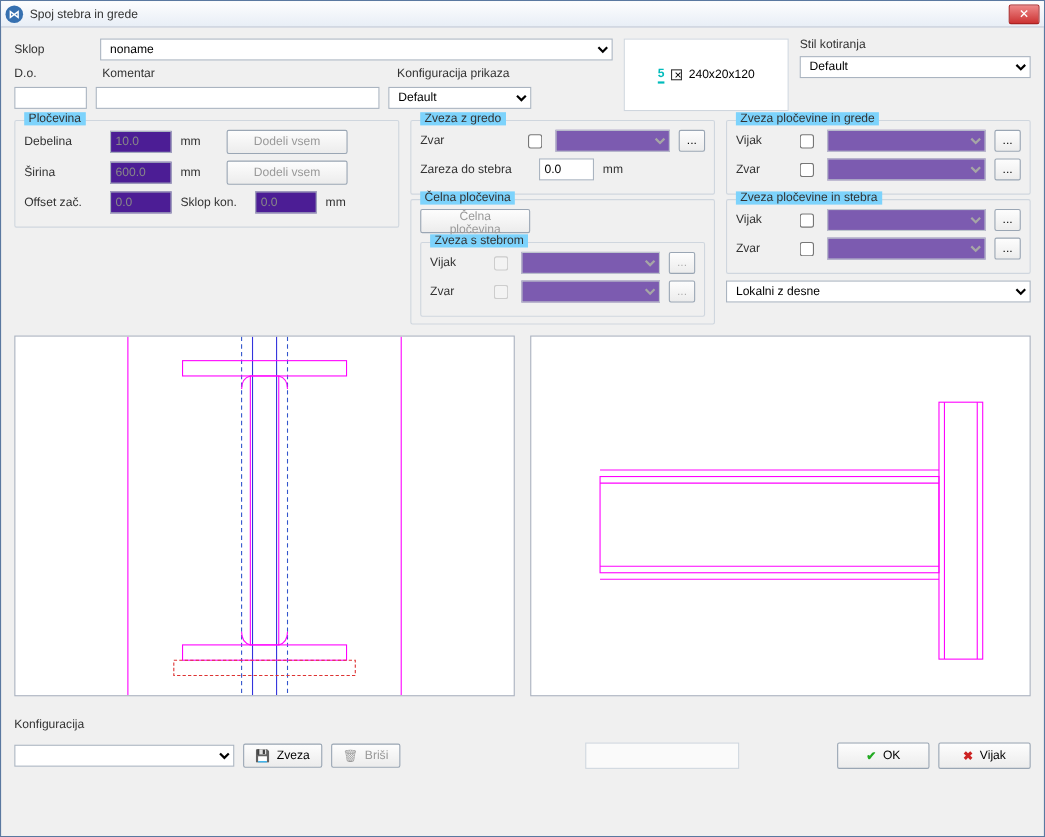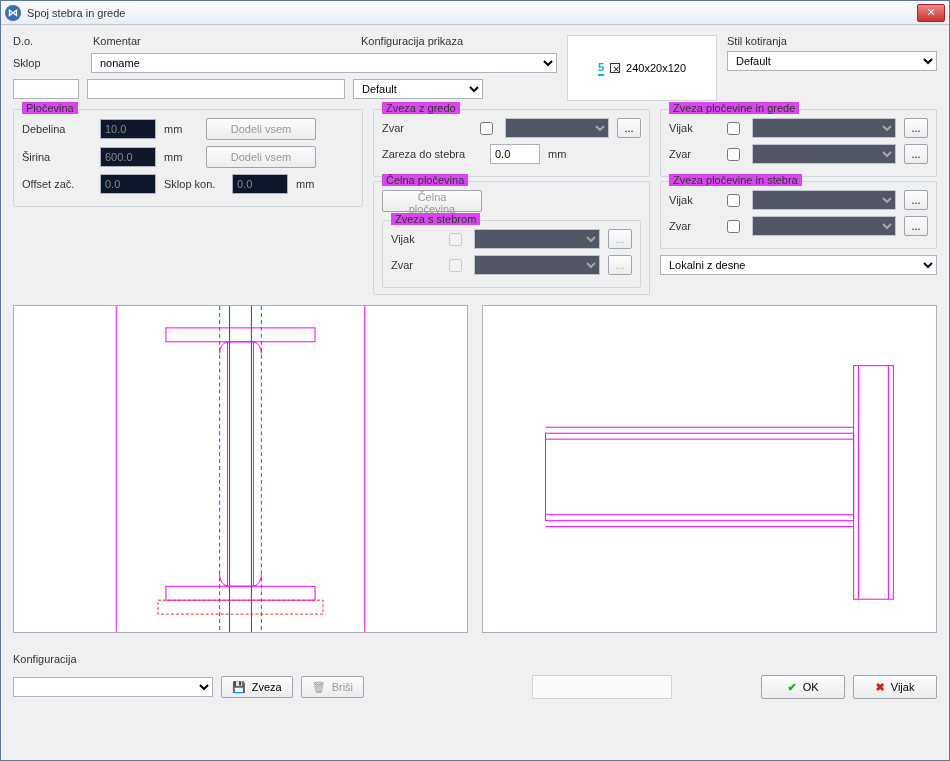--- a/index.html
+++ b/index.html
@@ -6,25 +6,25 @@
 body { margin: 0; background: #fff; }
 .window { width: 950px; height: 761px; background: #f0f0f0; border: 1px solid #5a78a0; position: relative; }
 .titlebar { height: 24px; background: linear-gradient(#fdfdfe, #e8eef6); border-bottom: 1px solid #c0c8d8; display: flex; align-items: center; padding: 0 4px; }
 .titlebar-icon { width: 16px; height: 16px; background: #3670b0; border-radius: 50%; margin-right: 6px; display:flex;align-items:center;justify-content:center;color:#fff;font-size:10px;font-weight:bold; }
 .titlebar-text { flex: 1; color: #333; }
 .close-btn { width: 28px; height: 18px; background: linear-gradient(#e88,#c33); border: 1px solid #a22; border-radius: 2px; color: #fff; display:flex;align-items:center;justify-content:center;cursor:pointer; }
 .content { padding: 10px 12px; }
 .row { display: flex; gap: 8px; align-items: center; margin-bottom: 6px; }
 .lbl { color: #333; }
 select, input[type=text] { border: 1px solid #aab4c0; background: #fff; height: 20px; padding: 0 4px; }
-select:disabled, input:disabled { background: #0f172a; color: #888; }
+select:disabled, input:disabled { background: #4c1d95; color: #888; }
 .btn { height: 22px; border: 1px solid #9aa6b4; background: linear-gradient(#fdfdfd,#ececec); padding: 0 10px; cursor: pointer; border-radius:2px; }
 .btn:disabled { color: #999; }
 .group { border: 1px solid #cfd6de; border-radius: 2px; padding: 8px 8px 6px 8px; margin-top: 4px; position: relative; }
-.group-title { position: absolute; top: -8px; left: 8px; background: #d946ef; padding: 0 4px; color: #333; }
+.group-title { position: absolute; top: -8px; left: 8px; background: #7dd3fc; padding: 0 4px; color: #333; }
 .icon-btn { width: 24px; height: 20px; border: 1px solid #9aa6b4; background: linear-gradient(#fdfdfd,#ececec); cursor: pointer; border-radius:2px; display:flex;align-items:center;justify-content:center; }
 .top-main { display: flex; gap: 10px; }
 .preview-box { background: #fff; border: 1px solid #cfd6de; width: 150px; height: 66px; display:flex;align-items:center;justify-content:center;gap:6px; }
 .plate-col { width: 350px; }
 .mid { display: flex; gap: 10px; }
 .bind-col { flex: 1; }
 .drawings { display: flex; gap: 14px; margin-top: 10px; }
 .drawing-pane { flex: 1; height: 328px; background: #fff; border: 1px solid #a8b0bd; position:relative; overflow:hidden; }
 .bottom { display:flex; align-items:center; gap:8px; margin-top:10px; }
 .bottom-right { margin-left:auto; display:flex; gap:8px; }
@@ -44,27 +44,27 @@
     <div class="titlebar-icon">⋈</div>
     <div class="titlebar-text">Spoj stebra in grede</div>
     <div class="close-btn">✕</div>
   </div>
 
   <div class="content">
 
     <div class="top-main">
       <div style="flex:1">
         <div class="row">
+          <span class="lbl" style="width:70px">Sklop</span>
+          <select style="flex:1"><option>noname</option></select>
+        </div>
+        <div class="row">
           <span class="lbl" style="width:70px">D.o.</span>
           <span class="lbl" style="width:260px;margin-left:2px">Komentar</span>
           <span class="lbl">Konfiguracija prikaza</span>
-        </div>
-        <div class="row">
-          <span class="lbl" style="width:70px">Sklop</span>
-          <select style="flex:1"><option>noname</option></select>
         </div>
         <div class="row">
           <input type="text" style="width: 66px;">
           <input type="text" style="width: 258px;">
           <select style="width:130px"><option>Default</option></select>
         </div>
       </div>
       <div class="preview-box">
         <span style="color:#0bb;font-weight:bold;border-bottom:2px solid #0bb;padding-bottom:1px">5</span>
         <span style="border:1px solid #333;width:10px;height:10px;display:inline-block;position:relative">

